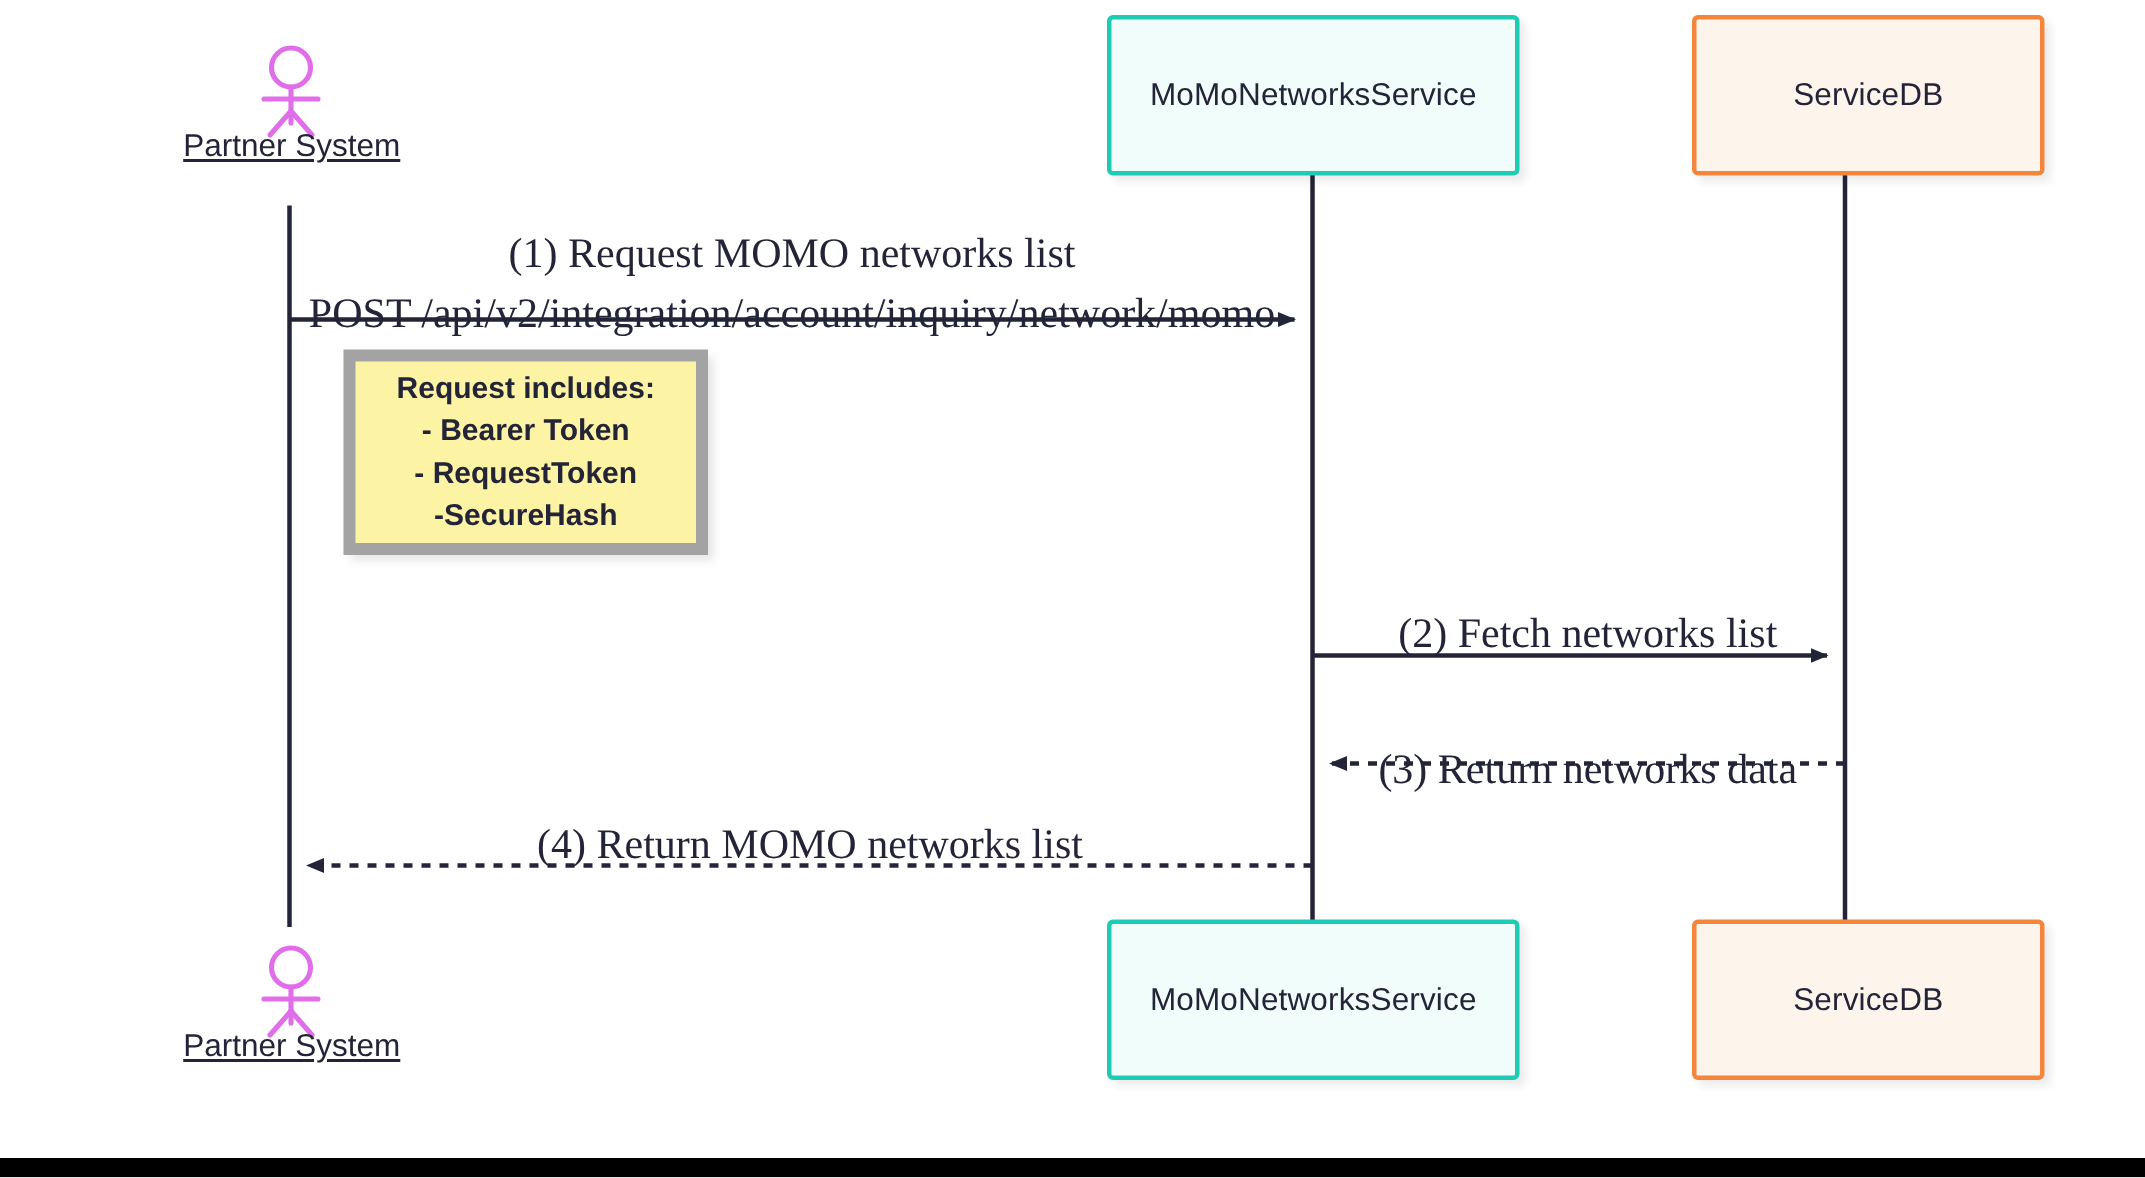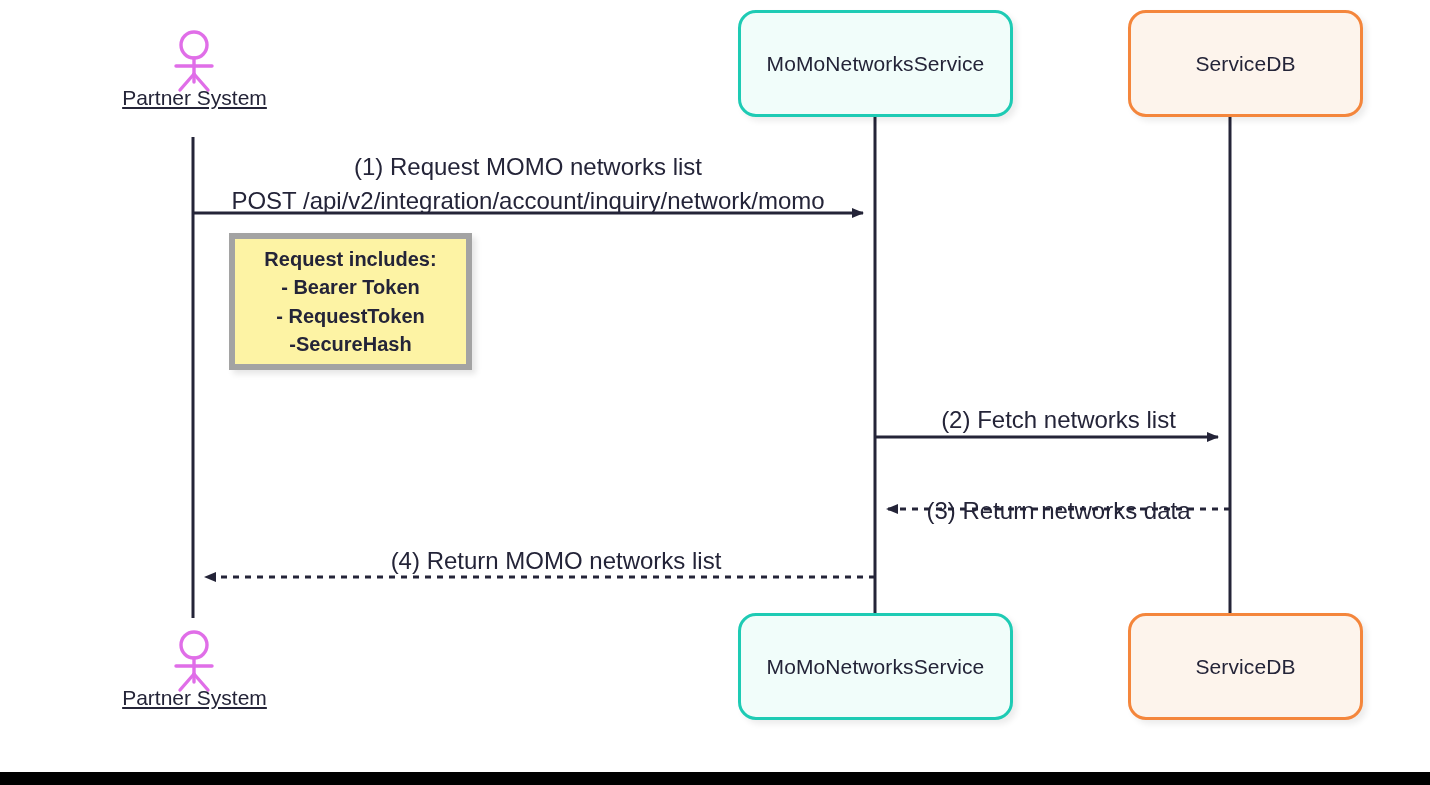--- a/index.html
+++ b/index.html
@@ -22,21 +22,21 @@
     position: absolute;
     left: 0;
     top: 0;
     width: 1430px;
     height: 785px;
   }
   
   .pbox {
     position: absolute;
     box-sizing: border-box;
-    border-radius: 18px;
+    border-radius: 4px;
     display: flex;
     align-items: center;
     justify-content: center;
     box-shadow: 4px 4px 6px rgba(0,0,0,0.08);
   }
   .pbox .plabel {
     font-size: 21px;
     color: #242438;
     letter-spacing: 0.1px;
     white-space: nowrap;
@@ -58,45 +58,45 @@
     color: #242438;
     white-space: nowrap;
     text-align: center;
     font-family: "Liberation Sans", sans-serif;
     text-decoration: underline;
   }
   
   .note {
     position: absolute;
     box-sizing: border-box;
-    border: 6px solid #a3a3a3;
+    border: 8px solid #a3a3a3;
     background: #fdf3a4;
     box-shadow: 4px 4px 6px rgba(0,0,0,0.10);
     display: flex;
     flex-direction: column;
     align-items: center;
     justify-content: center;
   }
   .note .nline {
     font-size: 20px;
     font-weight: bold;
     color: #242438;
     line-height: 1.42;
     white-space: nowrap;
     font-family: "Liberation Sans", sans-serif;
   }
   
   .msg-label {
     position: absolute;
-    font-size: 24px;
+    font-size: 28px;
     color: #242438;
     white-space: nowrap;
     text-align: center;
     line-height: 1.42;
-    font-family: Liberation Sans, sans-serif;
+    font-family: Liberation Serif, serif;
   }
   .msg-label .l2 { display: block; }
   
   .bottom-bar {
     position: absolute;
     left: 0;
     bottom: 0;
     width: 1430px;
     height: 13px;
     background: #000000;
@@ -170,21 +170,21 @@
 
   <div class="msg-label" style="left:193px; top:150px; width:670px;">
     <span>(1) Request MOMO networks list</span>
     <span class="l2">POST /api/v2/integration/account/inquiry/network/momo</span>
   </div>
 
   <div class="msg-label" style="left:875px; top:403px; width:343px;margin-left:12px;">(2) Fetch networks list</div>
 
   <div class="msg-label" style="left:887px; top:494px; width:343px;">(3) Return networks data</div>
 
-  <div class="msg-label" style="left:221px; top:544px; width:670px;">(4) Return MOMO networks list</div>
+  <div class="msg-label" style="left:205px; top:544px; width:670px;">(4) Return MOMO networks list</div>
 
   <div class="note" style="left:229px; top:233px; width:243px; height:137px;">
     <span class="nline">Request includes:</span>
     <span class="nline">- Bearer Token</span>
     <span class="nline">- RequestToken</span>
     <span class="nline">-SecureHash</span>
   </div>
 
   <div class="bottom-bar"></div>
 

